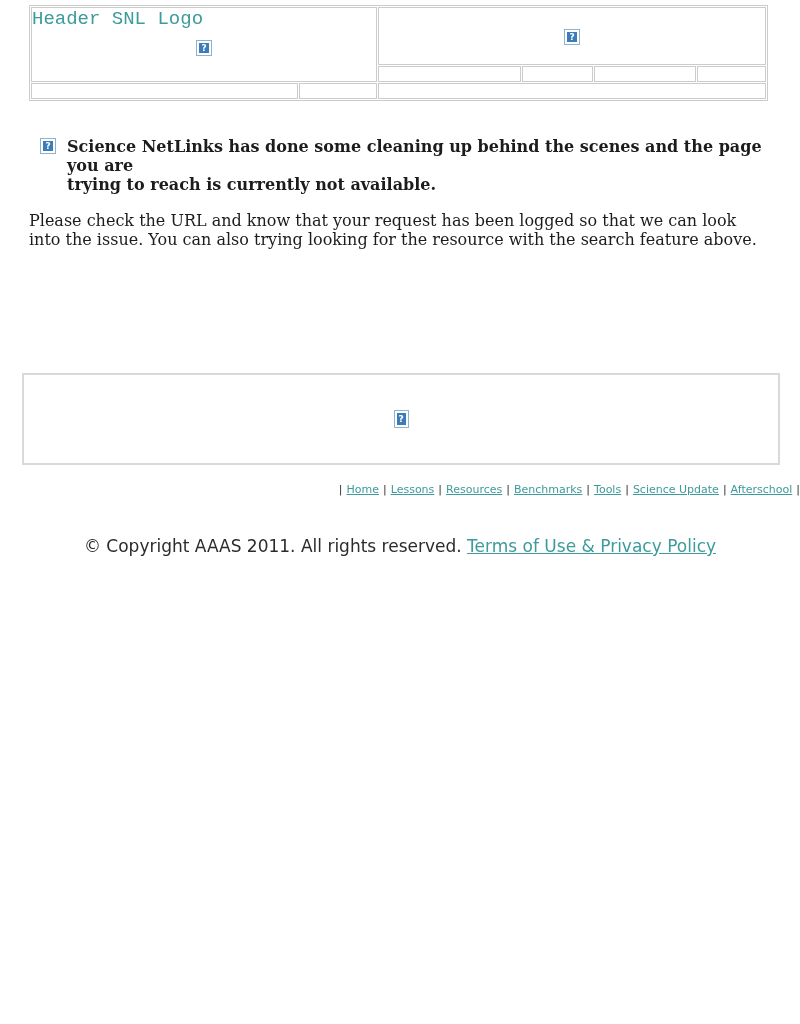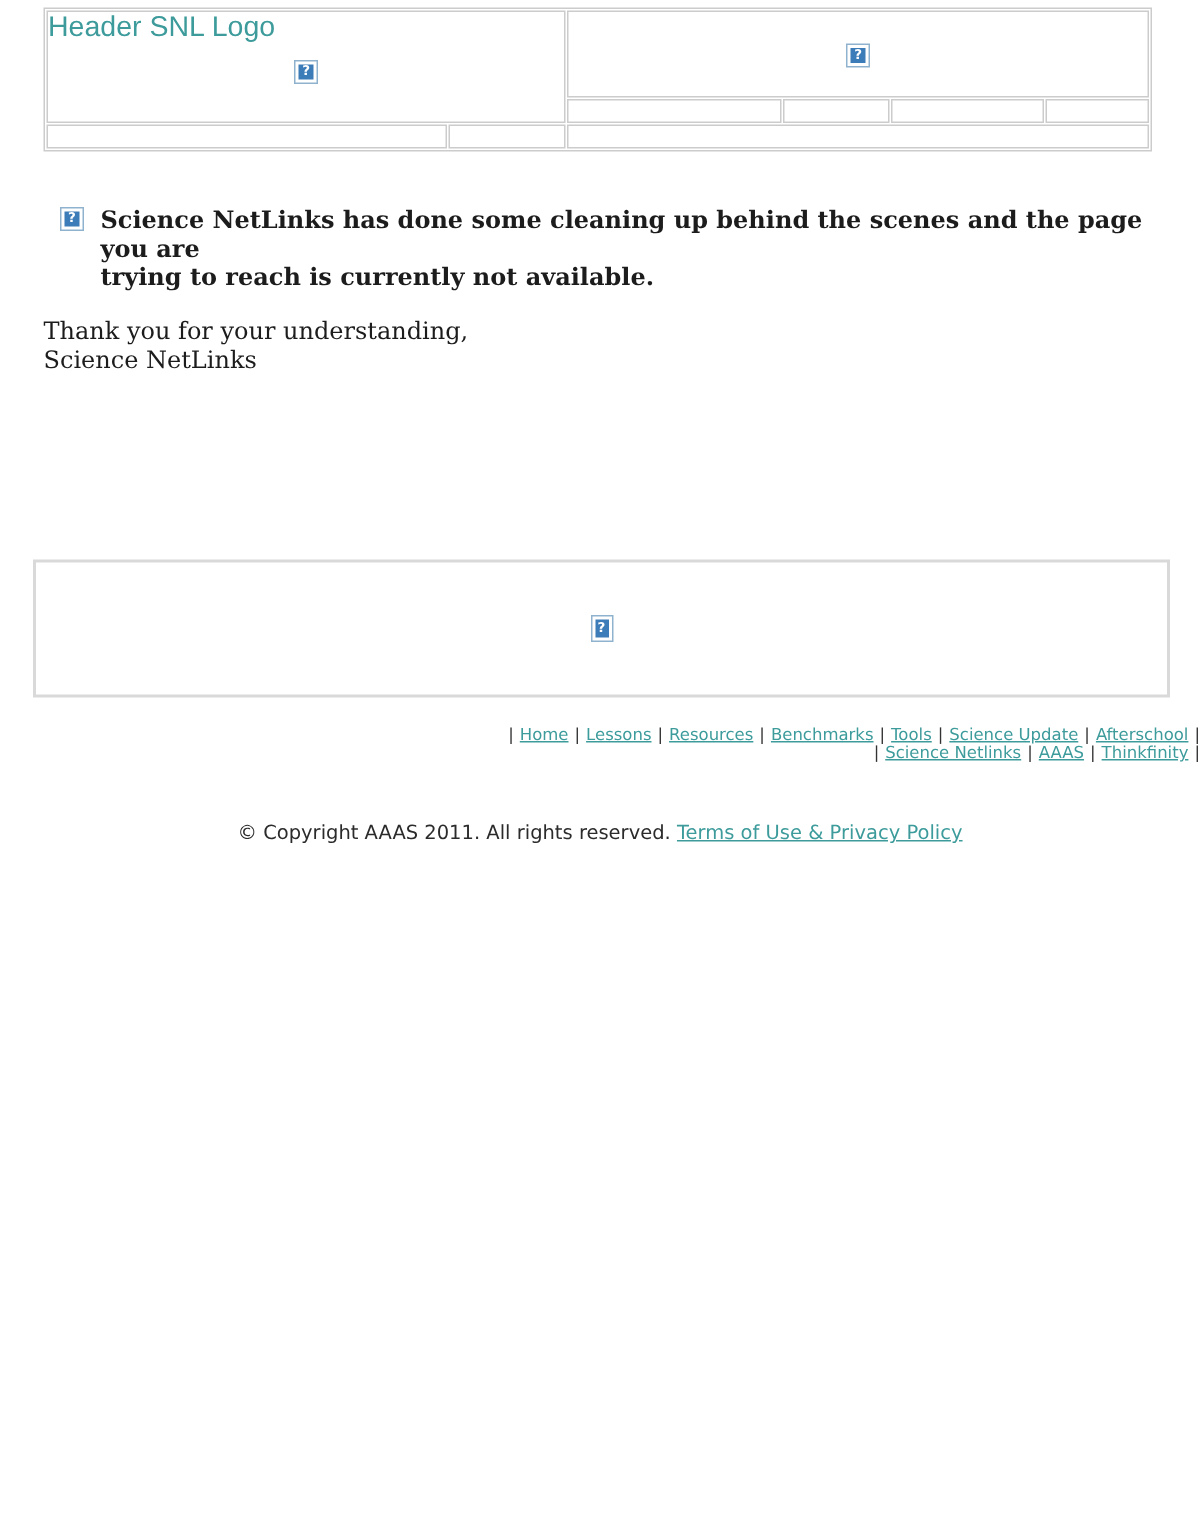--- a/index.html
+++ b/index.html
@@ -26,21 +26,21 @@
   .header-table td {
     border: 1px solid #cccccc;
     padding: 0;
   }
   .logo-cell {
     vertical-align: top;
     padding: 1px 2px;
     height: 73px;
   }
   .logo-link {
-    font-family: Liberation Sans, sans-serif;
+    font-family: Liberation Mono, monospace;
     font-size: 19px;
     color: #3d9b9b;
     text-decoration: none;
     line-height: 22px;
   }
   .logo-img-wrap { text-align: center; margin-top: 7px; }
   .banner-cell {
     text-align: center;
     vertical-align: middle;
     height: 56px;
@@ -118,21 +118,21 @@
   .footer-nav a {
     color: #3d9b9b;
     text-decoration: underline;
     margin: 0 4px;
   }
   .footer-nav .sep { color: #333333; }
   .copyright {
     margin-top: 40px;
     text-align: center;
     font-family: "DejaVu Sans", sans-serif;
-    font-size: 13px;
+    font-size: 17px;
     color: #2b2b2b;
   }
   .copyright a {
     color: #3d9b9b;
     text-decoration: underline;
   }
 </style>
 </head>
 <body>
 
@@ -170,29 +170,28 @@
   </tr>
 </tbody>
   </table>
 
 <div class="main">
   <div class="notice">
     <span class="broken-img"><span class="q">?</span></span>
     <div class="notice-text">Science NetLinks has done some cleaning up behind the scenes and the page you are
 trying to reach is currently not available.</div>
   </div>
-  <p class="para">Thank you for your understanding,
-Science NetLinks</p>
+  <p class="para">Please check the URL and know that your request has been logged so that we can look
+into the issue. You can also trying looking for the resource with the search feature above.</p>
 </div>
 
 <div class="ad-box">
   <span class="broken-img v"><span class="q">?</span></span>
 </div>
 
 <div class="footer-nav">
   <div class="nav-row" id="nav-row-1"><span class="sep">|</span><a href="#">Home</a><span class="sep">|</span><a href="#">Lessons</a><span class="sep">|</span><a href="#">Resources</a><span class="sep">|</span><a href="#">Benchmarks</a><span class="sep">|</span><a href="#">Tools</a><span class="sep">|</span><a href="#">Science Update</a><span class="sep">|</span><a href="#">Afterschool</a><span class="sep">|</span></div>
-  <div class="nav-row" id="nav-row-2"><span class="sep">|</span><a href="#">Science Netlinks</a><span class="sep">|</span><a href="#">AAAS</a><span class="sep">|</span><a href="#">Thinkfinity</a><span class="sep">|</span></div>
 </div>
 
 <div class="copyright">
   <span>© Copyright AAAS 2011. All rights reserved.</span>
   <a href="#">Terms of Use &amp; Privacy Policy</a>
 </div>
 
 </body></html>

